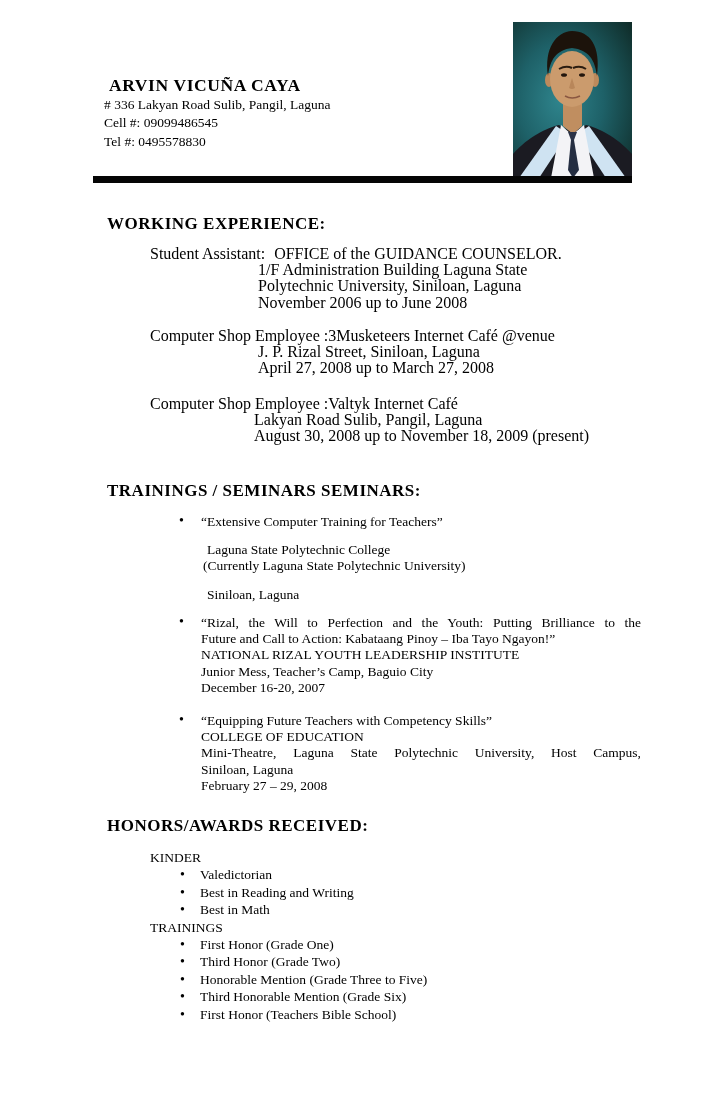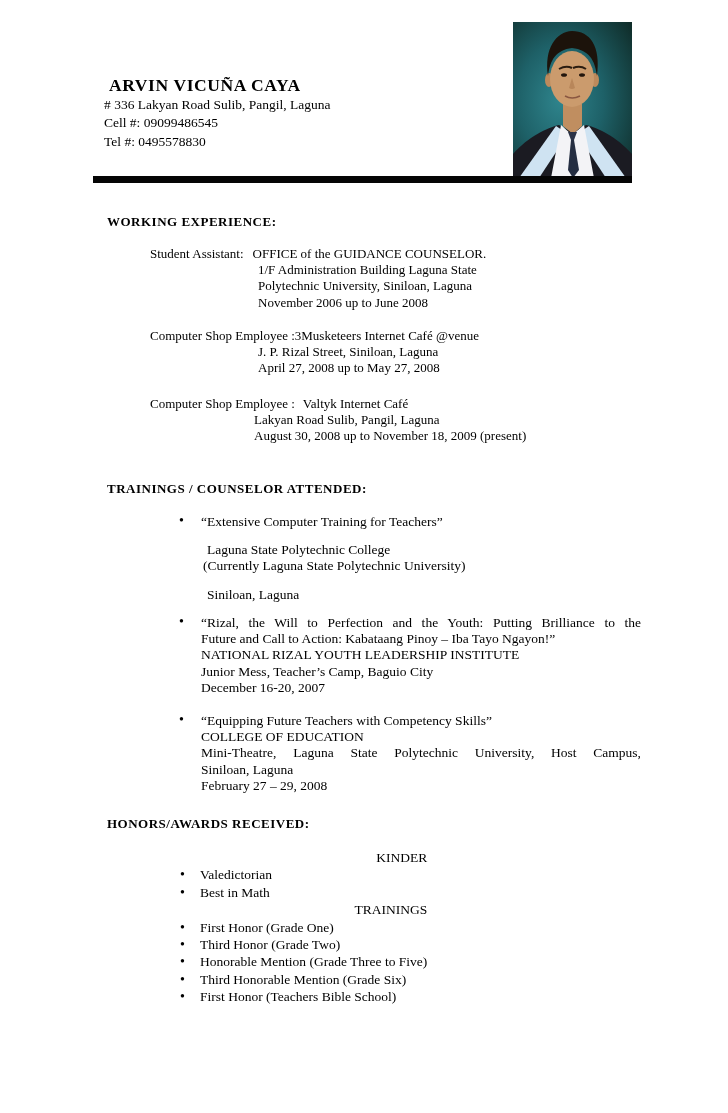--- a/index.html
+++ b/index.html
@@ -21,40 +21,40 @@
     position:absolute; left:513px; top:22px; width:119px; height:156px;
     overflow:hidden;
   }
   .rule {
     position:absolute; left:93px; top:176px; width:539px; height:7px;
     background:#050505;
   }
   
   .sec {
     position:absolute; left:107px; margin:0;
-    font-size:13px; font-weight:bold; letter-spacing:0.5px; white-space:nowrap;text-align:right;
+    font-size:17px; font-weight:bold; letter-spacing:0.5px; white-space:nowrap;text-align:right;
   }
   
-  .entry { position:absolute; left:150px; font-size:13px; line-height:16.2px; }
+  .entry { position:absolute; left:150px; font-size:16px; line-height:16.2px; }
   .eline { white-space:nowrap; }
   .eorg  { margin-left:9px; }
   .econt { margin-left:108px; }
   
   .titem { position:absolute; left:179px; font-size:13.5px; line-height:16.2px; }
   .titem > .bullet { position:absolute; left:0; top:-1px; font-size:14px; }
   .tlines { margin-left:22px; width:440px; }
   .tline  { white-space:nowrap; }
   .tline.just {
     white-space:normal; text-align:justify; text-align-last:justify;
   }
   .tline.ind { padding-left:6px;margin-top:12px; }
   .tline.ind2 { padding-left:2px; }
   
   .honors { position:absolute; left:150px; top:849px; font-size:13.5px; line-height:17.4px; }
-  .hlabel { white-space:nowrap;text-align:right; }
+  .hlabel { white-space:nowrap; }
   .hitem  { position:relative; padding-left:50px; white-space:nowrap; }
   .hitem > .bullet { position:absolute; left:30px; top:0; font-size:14px; }
   .bullet::before { content:"\2022"; }
 </style>
 </head>
 <body>
 
 <div class="page">
 
   <div class="name">ARVIN VICUÑA CAYA</div>
@@ -108,35 +108,35 @@
       <div class="eline">November 2006 up to June 2008</div>
     </div>
   </div>
 
   <div class="entry" style="top:328px">
     <div class="eline">
       <span>Computer Shop Employee :</span><span class="eorg" style="margin-left:0">3Musketeers Internet Café @venue</span>
     </div>
     <div class="econt">
       <div class="eline">J. P. Rizal Street, Siniloan, Laguna</div>
-      <div class="eline">April 27, 2008 up to May 27, 2008</div>
+      <div class="eline">April 27, 2008 up to March 27, 2008</div>
     </div>
   </div>
 
   <div class="entry" style="top:396px">
     <div class="eline">
-      <span>Computer Shop Employee :</span><span class="eorg" style="margin-left:8px">Valtyk Internet Café</span>
+      <span>Computer Shop Employee :</span><span class="eorg" style="margin-left:0">Valtyk Internet Café</span>
     </div>
     <div class="econt" style="margin-left:104px">
       <div class="eline">Lakyan Road Sulib, Pangil, Laguna</div>
       <div class="eline">August 30, 2008 up to November 18, 2009 (present)</div>
     </div>
   </div>
 
-  <h2 class="sec" style="top:481px">TRAININGS / COUNSELOR ATTENDED:</h2>
+  <h2 class="sec" style="top:481px">TRAININGS / SEMINARS SEMINARS:</h2>
 
   <div class="titem" style="top:514px">
     <span class="bullet"></span>
     <div class="tlines">
       <div class="tline">“Extensive Computer Training for Teachers”</div>
       <div class="tline ind">Laguna State Polytechnic College</div>
       <div class="tline ind2">(Currently Laguna State Polytechnic University)</div>
       <div class="tline ind">Siniloan, Laguna</div>
     </div>
   </div>
@@ -161,20 +161,21 @@
       <div class="tline">Siniloan, Laguna</div>
       <div class="tline">February 27 – 29, 2008</div>
     </div>
   </div>
 
   <h2 class="sec" style="top:816px">HONORS/AWARDS RECEIVED:</h2>
 
   <div class="honors">
     <div class="hlabel">KINDER</div>
     <div class="hitem"><span class="bullet"></span><span>Valedictorian</span></div>
+    <div class="hitem"><span class="bullet"></span><span>Best in Reading and Writing</span></div>
     <div class="hitem"><span class="bullet"></span><span>Best in Math</span></div>
     <div class="hlabel">TRAININGS</div>
     <div class="hitem"><span class="bullet"></span><span>First Honor (Grade One)</span></div>
     <div class="hitem"><span class="bullet"></span><span>Third Honor (Grade Two)</span></div>
     <div class="hitem"><span class="bullet"></span><span>Honorable Mention (Grade Three to Five)</span></div>
     <div class="hitem"><span class="bullet"></span><span>Third Honorable Mention (Grade Six)</span></div>
     <div class="hitem"><span class="bullet"></span><span>First Honor (Teachers Bible School)</span></div>
   </div>
 
 </div>

